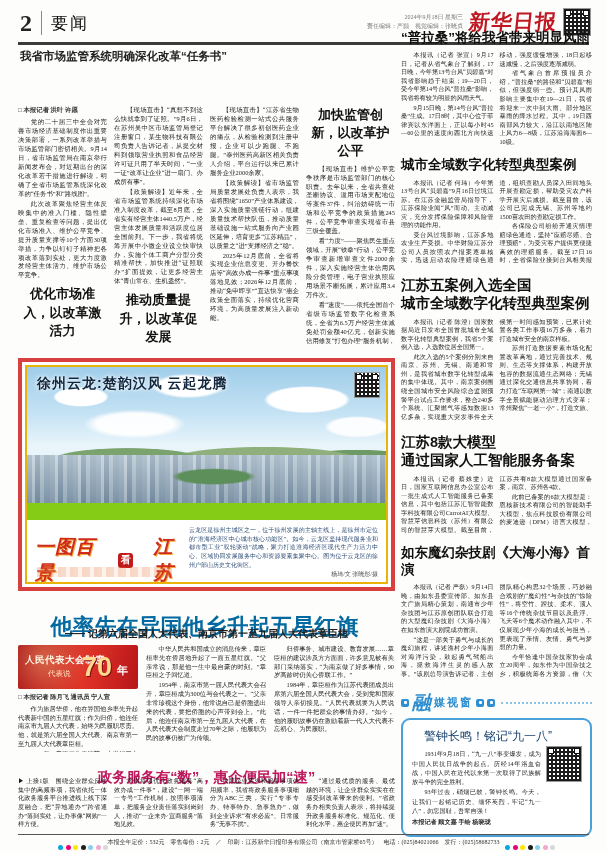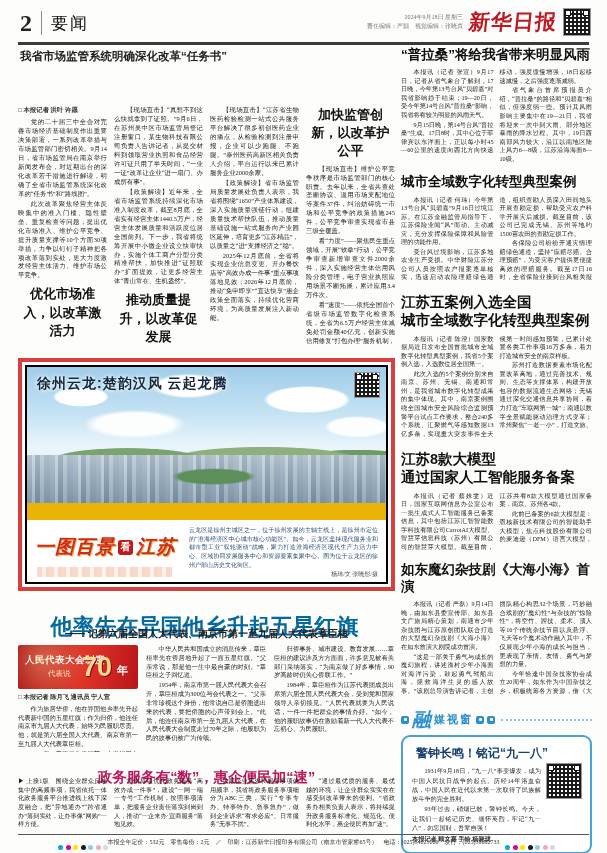--- a/index.html
+++ b/index.html
@@ -40,21 +40,21 @@
   
   .kicker{position:absolute;left:20px;top:49px;font-size:11.5px;font-weight:bold;color:#222;}
   .headline1{position:absolute;left:18px;top:64px;width:380px;font-size:24px;font-weight:900;
              color:#151515;letter-spacing:1px;}
   .main-body{position:absolute;left:18px;top:106px;width:377px;height:248px;column-count:4;
              column-gap:7px;overflow:hidden;font-size:6.4px;line-height:1.4;text-align:justify;}
 
   
   .photo-box{position:absolute;left:18px;top:358px;width:377px;height:233px;border:4px solid #d84040;
              background:#fff;box-sizing:border-box;padding:3px;}
-  .photo-inner{border:2px solid #000000;height:100%;box-sizing:border-box;position:relative;background:#eab308;overflow:hidden;}
+  .photo-inner{border:2px solid #eab308;height:100%;box-sizing:border-box;position:relative;background:#84cc16;overflow:hidden;}
   .photo{position:absolute;top:0;left:0;right:0;height:136px;
     background:
       radial-gradient(45px 16px at 15% 22%,#fff 55%,rgba(255,255,255,0) 62%),
       radial-gradient(60px 20px at 45% 14%,#fff 50%,rgba(255,255,255,0) 62%),
       radial-gradient(70px 22px at 78% 24%,#fff 55%,rgba(255,255,255,0) 62%),
       radial-gradient(55px 18px at 92% 44%,#fcfdff 50%,rgba(255,255,255,0) 60%),
       radial-gradient(85px 24px at 30% 42%,rgba(255,255,255,.95) 45%,rgba(255,255,255,0) 60%),
       linear-gradient(180deg,#9fcdea 0%,#c6e3f4 35%,#e9f5fb 58%,#e2f0f8 100%);}
   .hills{position:absolute;left:0;right:0;top:72px;height:20px;
     background:
@@ -65,21 +65,21 @@
     background:
       radial-gradient(70px 14px at 52% 45%,#5d8f5a 50%,transparent 60%),
       linear-gradient(180deg,rgba(255,255,255,.3),rgba(20,40,60,.12)),
       repeating-linear-gradient(90deg,#93a9bb 0 5px,#b7c8d4 5px 8px,#7e97ab 8px 13px,#a8bcc9 13px 17px,#8ba2b4 17px 23px);}
   .photo-title{position:absolute;top:8px;left:10px;font-family:"Liberation Sans",sans-serif;
       font-weight:900;font-size:14px;color:#13283f;letter-spacing:1px;
       text-shadow:0 0 3px rgba(255,255,255,.95),0 0 6px rgba(255,255,255,.8);}
   .photo-qr{position:absolute;top:5px;right:6px;}
   .photo-strip{position:absolute;left:0;right:0;bottom:0;height:62px;background:#fff;display:flex;}
   .strip-banner{width:158px;position:relative;overflow:hidden;flex:none;}
-  .banner-row{position:absolute;left:8px;top:14px;display:flex;align-items:center;gap:3px;}
+  .banner-row{position:absolute;left:8px;top:14px;display:flex;align-items:center;gap:20px;}
   .banner-main{font-family:"Liberation Sans",sans-serif;font-weight:900;font-style:italic;
       font-size:19px;color:#cf2b1c;text-shadow:1px 1px 0 #f2a93b;letter-spacing:1px;}
   .banner-badge{width:15px;height:15px;border-radius:3px;background:#c01a1a;color:#fff;font-size:10px;
       font-weight:bold;display:flex;align-items:center;justify-content:center;flex:none;}
   .banner-sky{position:absolute;left:10px;bottom:5px;width:135px;height:10px;opacity:.5;
       background:repeating-linear-gradient(90deg,rgba(230,120,60,.55) 0 5px,rgba(230,120,60,.2) 5px 9px,rgba(230,120,60,.6) 9px 12px);}
   .strip-caption{flex:1;padding:6px 8px 3px 4px;font-size:6px;line-height:1.45;color:#2a4a74;text-align:justify;}
   .credit{text-align:right;color:#4a4a4a;margin-top:1px;}
 
   
@@ -100,40 +100,40 @@
       font-weight:900;font-size:27px;color:#ffd98f;text-shadow:1px 1px 0 #7d0a0a;}
   .pb-unit{position:absolute;right:10px;top:18px;font-size:11px;font-weight:bold;}
 
   
   .gov-headline{position:absolute;left:18px;top:756px;width:377px;text-align:center;
       font-family:"Liberation Sans",sans-serif;font-weight:900;font-size:14.5px;color:#be185d;}
   .gov-body{position:absolute;left:18px;top:777px;width:377px;height:55px;column-count:4;
       column-gap:7px;overflow:hidden;font-size:6.2px;line-height:1.4;text-align:justify;}
 
   
-  .sidebar{position:absolute;left:401px;top:46px;width:191px;}
+  .sidebar{position:absolute;left:401px;top:29px;width:191px;}
   .sb-hl{font-family:"Liberation Sans",sans-serif;font-weight:900;color:#101010;
       line-height:1.28;margin:0;}
   .fs13{font-size:13.5px;} .fs14{font-size:14.5px;}
   .sb-body{column-count:2;column-gap:6px;font-size:6.2px;line-height:1.38;text-align:justify;
       overflow:hidden;margin-top:5px;}
   .h96{height:96px;} .h88{height:88px;} .h106{height:106px;} .h60{height:60px;} .h100{height:100px;}
   .sb-gap{height:9px;}
 
   .mw-head{display:flex;align-items:center;gap:3px;margin:10px 0 6px;color:#2d8fd0;}
   .mw-ic{width:8px;height:8px;border-radius:2px;background:#2d8fd0;flex:none;position:relative;}
   .mw-ic::after{content:"";position:absolute;left:2.5px;top:2.5px;width:3px;height:3px;background:#fff;border-radius:1px;}
   .mw-big{font-family:"Liberation Sans",sans-serif;font-weight:900;font-style:italic;
       font-size:19px;color:#2d8fd0;line-height:1;}
   .mw-rest{font-family:"Liberation Sans",sans-serif;font-weight:bold;font-size:11px;
       color:#2d8fd0;letter-spacing:2px;}
   .mw-dots{flex:1;border-top:2px dotted #8cc4e8;margin-left:3px;}
   .mw-box{border:2px solid #4aa0d8;border-radius:9px;padding:8px 9px;position:relative;background:#fff;}
-  .mw-title{font-family:"Liberation Sans",sans-serif;font-weight:700;font-size:12px;
-      color:#15406f;margin:0 4px 4px;}
+  .mw-title{font-family:"Liberation Sans",sans-serif;font-weight:400;font-size:12px;
+      color:#15406f;margin:0 12px 4px;}
   .mw-text{font-size:6.2px;line-height:1.5;text-align:justify;margin-right:40px;}
   .mw-credit{font-size:6.2px;font-weight:bold;color:#333;margin-top:3px;}
   .mw-qr{position:absolute;right:8px;top:26px;}
 
   
   .footer-rule{position:absolute;left:18px;top:834px;width:571px;height:1px;background:#555;}
   .footer-text{position:absolute;left:0;right:0;top:838px;text-align:center;font-size:6px;color:#333;}
   .dots{position:absolute;top:845px;display:flex;gap:2.5px;}
   .dots-left{left:58px;} .dots-right{left:505px;}
   .dot{width:5px;height:5px;border-radius:50%;display:inline-block;}

